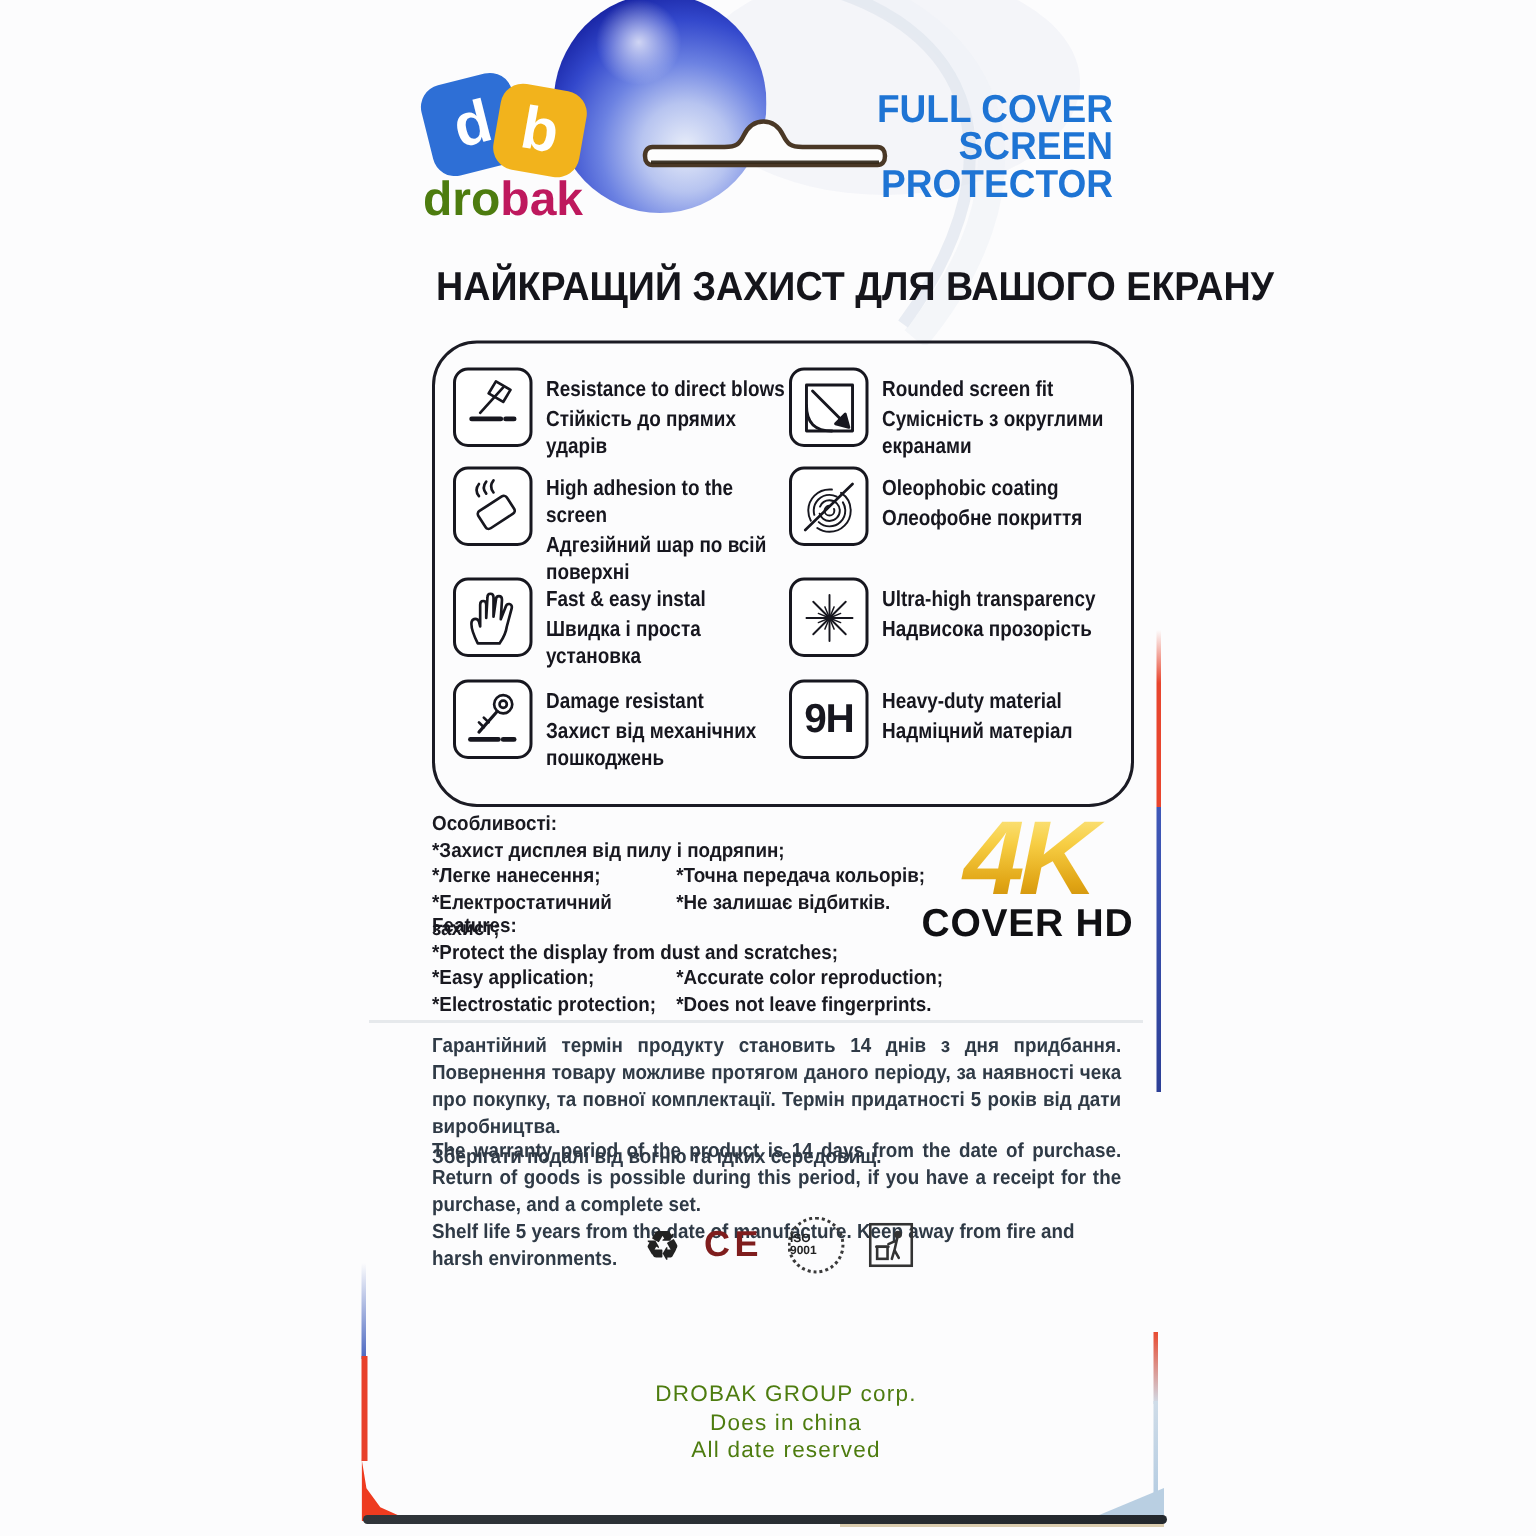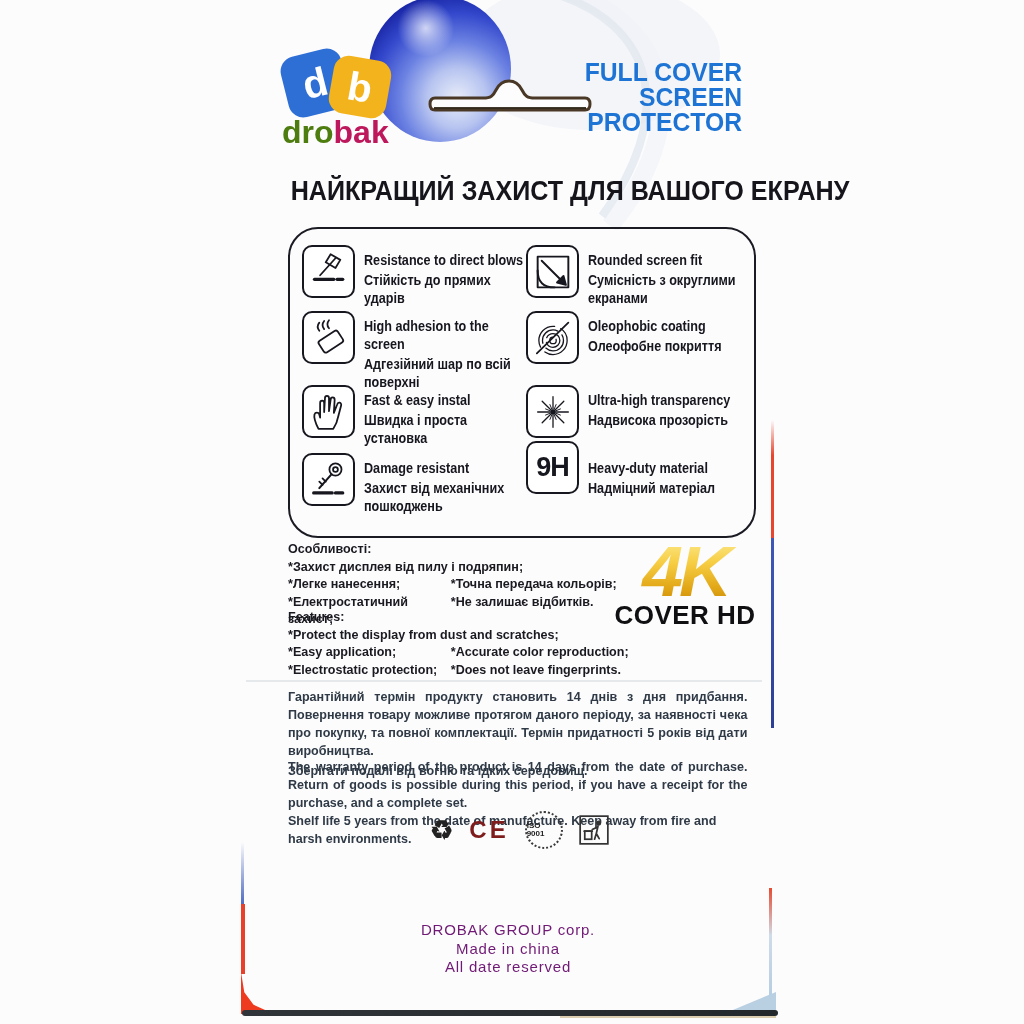--- a/index.html
+++ b/index.html
@@ -51,21 +51,21 @@
   .warr{width:494px;color:#2f3a46;font-weight:700;font-size:13.5px;line-height:18px;
     transform:scaleX(.93);transform-origin:0 0;}
   .warr .j{text-align:justify;}
   
   .certs{left:430px;top:810px;display:flex;align-items:center;gap:16px;height:40px;}
   .recycle{font-size:26px;color:#222;font-weight:700;line-height:1;}
   .cemark{font-size:24px;font-weight:700;color:#7f1d1d;letter-spacing:3px;}
   .isoseal{width:34px;height:34px;border:2px dotted #3a3a3a;border-radius:50%;display:flex;flex-direction:column;
     align-items:flex-start;justify-content:center;font-weight:700;color:#222;font-size:8px;line-height:8px;}
   
-  .footer{left:258px;top:921px;width:500px;text-align:center;color:#701a75;font-size:15px;
+  .footer{left:274px;top:921px;width:500px;text-align:center;color:#4d7c0f;font-size:15px;
     letter-spacing:.8px;line-height:18.5px;font-weight:400;}
   
   .edge{position:absolute;}
   .e-right-red{left:771px;top:420px;width:3px;height:118px;background:linear-gradient(180deg,rgba(232,69,46,0) 0%,#e8452e 30%);}
   .e-right-blue{left:771px;top:538px;width:3px;height:190px;background:linear-gradient(180deg,#3f58b8 0%,#2c3f96 100%);}
   .e-right-red2{left:769px;top:888px;width:3px;height:48px;background:linear-gradient(180deg,#e84a30 0%,#d0dce8 100%);}
   .e-right-fade{left:769px;top:934px;width:3px;height:62px;background:linear-gradient(180deg,#cfdce8,#b6cde2);}
   .e-right-wedge{left:728px;top:992px;width:48px;height:20px;background:#b9cfe2;clip-path:polygon(100% 0,100% 100%,0 100%);}
   .e-left-blue{left:241px;top:842px;width:3px;height:64px;background:linear-gradient(180deg,rgba(74,102,192,0),#4a66c0);}
   .e-left-red{left:241px;top:904px;width:3.5px;height:70px;background:#e8402a;}
@@ -213,21 +213,21 @@
           <circle cx="26" cy="26" r="2" fill="#17171f" stroke="none"></circle>
         </svg>
       </div>
       <div class="ftext" style="left:298px;top:162px;">
         <span class="en">Ultra-high transparency</span>
         <span class="ua">Надвисока прозорість</span>
       </div>
     </div>
 
     <div class="frow">
-      <div class="ibox" style="left:236px;top:212px;">
+      <div class="ibox" style="left:236px;top:224px;">
         <span class="nineH">9H</span>
       </div>
       <div class="ftext" style="left:298px;top:230px;">
         <span class="en">Heavy-duty material</span>
         <span class="ua">Надміцний матеріал</span>
       </div>
     </div>
   </div>
 
   <div class="abs bullets" style="left:288px;top:540px;">
@@ -281,21 +281,21 @@
       <rect x="1" y="1" width="24" height="24"></rect>
       <rect x="5" y="14" width="6" height="7"></rect>
       <path d="M4.5 14 L11.5 14"></path>
       <circle cx="17" cy="7" r="2.2" fill="#333" stroke="none"></circle>
       <path d="M16.5 9.5 L15 16 M16 10.5 L11.5 12.5 M15 16 L13.5 21 M15 16 L17.5 20.5"></path>
     </svg>
   </div>
 
   <div class="abs footer">
     <div>DROBAK GROUP corp.</div>
-    <div>Made in china</div>
+    <div>Does in china</div>
     <div>All date reserved</div>
   </div>
 
   <div class="edge e-right-red"></div>
   <div class="edge e-right-blue"></div>
   <div class="edge e-right-red2"></div>
   <div class="edge e-right-fade"></div>
   <div class="edge e-right-wedge"></div>
   <div class="edge e-left-blue"></div>
   <div class="edge e-left-red"></div>

